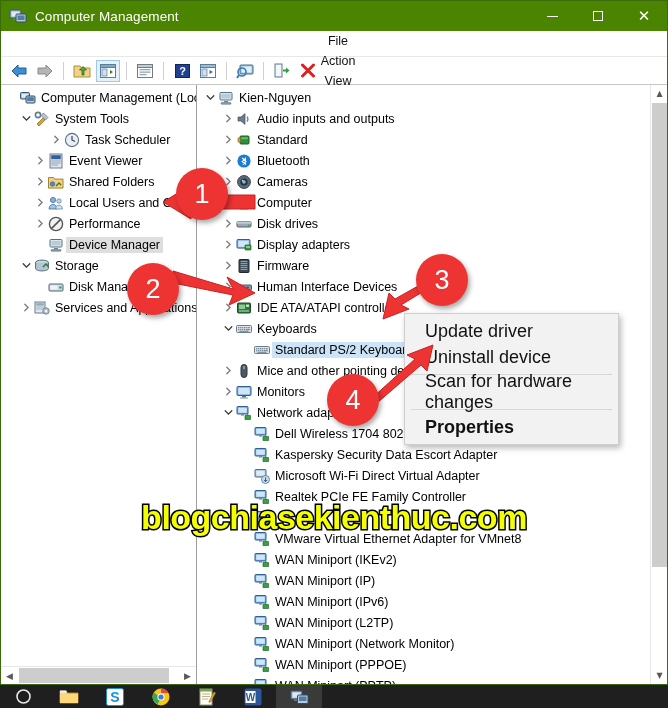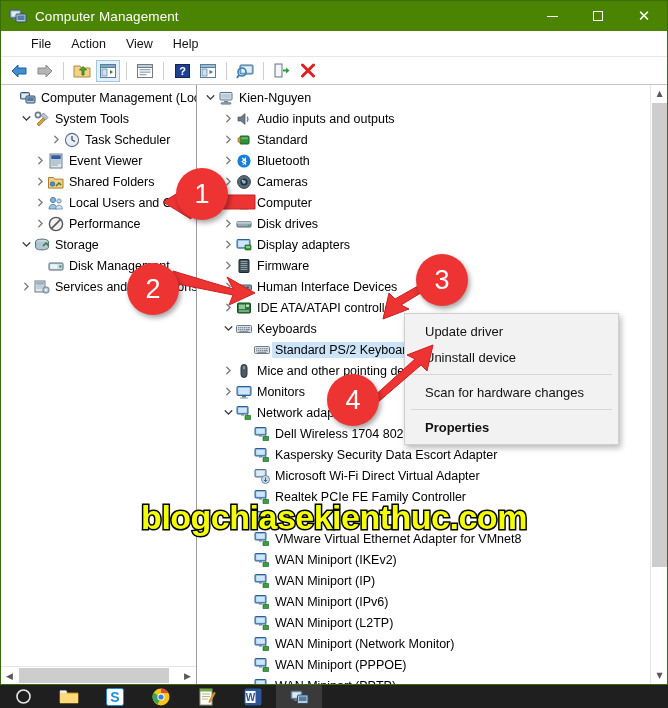--- a/index.html
+++ b/index.html
@@ -37,21 +37,21 @@
     width: 46px; height: 30px; display: flex; align-items: center; justify-content: center;
     color: #fff; font-size: 13px; line-height: 1;
   }
   .win-btn .gl-min { display:block; width:11px; height:1px; background:#fff; }
   .win-btn .gl-max { display:block; width:10px; height:10px; border:1px solid #fff; }
   .win-btn .gl-close { font-size: 15px; font-family:"DejaVu Sans", sans-serif; }
 
   
   #menubar {
     height: 26px; background: #fff; display: flex; align-items: center;
-    padding-left: 20px; border-bottom: 1px solid #e8e8e8;
+    padding-left: 8px; border-bottom: 1px solid #e8e8e8; flex-direction: column;
   }
   #menubar .mi {
     font-size: 12.5px; color: #111; padding: 3px 10px;
   }
 
   
   #toolbar {
     height: 28px; background: #fff; display: flex; align-items: center;
     padding-left: 6px; border-bottom: 1px solid #c6c6c6;
     gap: 2px;
@@ -117,21 +117,21 @@
   
   #ctxmenu {
     position: absolute; left: 403px; top: 312px; width: 215px;
     background: #f2f2f2; border: 1px solid #cfcfcf;
     box-shadow: 2px 3px 6px rgba(0,0,0,.28);
     padding: 4px 0;
     z-index: 40;
   }
   #ctxmenu .cmi {
     height: 26px; display:flex; align-items:center;
-    padding-left: 20px; font-size: 13px; color: #111;
+    padding-left: 20px; font-size: 18px; color: #111;
   }
   #ctxmenu .cmi.bold { font-weight: bold; }
   #ctxmenu .cmsep { height:1px; background:#d6d6d6; margin: 4px 6px; }
 
   
   .circle {
     position: absolute; width: 52px; height: 52px; border-radius: 50%;
     background: #ee3333; color: #fff; font-size: 27px;
     display:flex; align-items:center; justify-content:center;
     box-shadow: 2px 3px 5px rgba(0,0,0,.35);
@@ -361,20 +361,30 @@
                 <svg width="9" height="9" viewBox="0 0 9 9">
                   <path d="M2.8 1.2 L6.1 4.5 L2.8 7.8" fill="none" stroke="#7a7a7a" stroke-width="1.3" stroke-linecap="round"></path>
                 </svg>
               </span>
               <span class="ico"><svg width="16" height="16" viewBox="0 0 16 16">
                   <circle cx="8" cy="8" r="6.6" fill="#f2f2f2" stroke="#555" stroke-width="1.4"></circle>
                   <line x1="3.4" y1="12.6" x2="12.6" y2="3.4" stroke="#555" stroke-width="1.6"></line>
                 </svg></span>
               <span class="lbl">Performance</span>
             </div>
+            <div class="row sel" style="padding-left:32px">
+              <span class="exp"></span>
+              <span class="ico"><svg width="16" height="16" viewBox="0 0 16 16">
+                  <rect x="2" y="2.5" width="12" height="7.5" rx="1" fill="#e7edf2" stroke="#56707f"></rect>
+                  <rect x="3.3" y="3.8" width="9.4" height="4.8" fill="#b9ccd9"></rect>
+                  <rect x="6" y="11" width="4" height="1.2" fill="#6f8390"></rect>
+                  <rect x="3" y="12.6" width="10" height="1.6" rx=".6" fill="#8ea3b0" stroke="#56707f" stroke-width=".6"></rect>
+                </svg></span>
+              <span class="lbl">Device Manager</span>
+            </div>
             <div class="row" style="padding-left:18px">
               <span class="exp open">
                 <svg width="9" height="9" viewBox="0 0 9 9">
                   <path d="M1.2 2.8 L4.5 6.1 L7.8 2.8" fill="none" stroke="#3a3a3a" stroke-width="1.3" stroke-linecap="round"></path>
                 </svg>
               </span>
               <span class="ico"><svg width="16" height="16" viewBox="0 0 16 16">
                   <ellipse cx="8" cy="4.4" rx="6.4" ry="2.3" fill="#cdd9e2" stroke="#4f6b7c"></ellipse>
                   <path d="M1.6 4.4 v6.2 c0 1.3 2.9 2.3 6.4 2.3 s6.4-1 6.4-2.3 V4.4" fill="#b3c5d1" stroke="#4f6b7c"></path>
                   <path d="M9 9 l3-3 2.4 2.4" stroke="#2f7a33" stroke-width="1.5" fill="none"></path>

